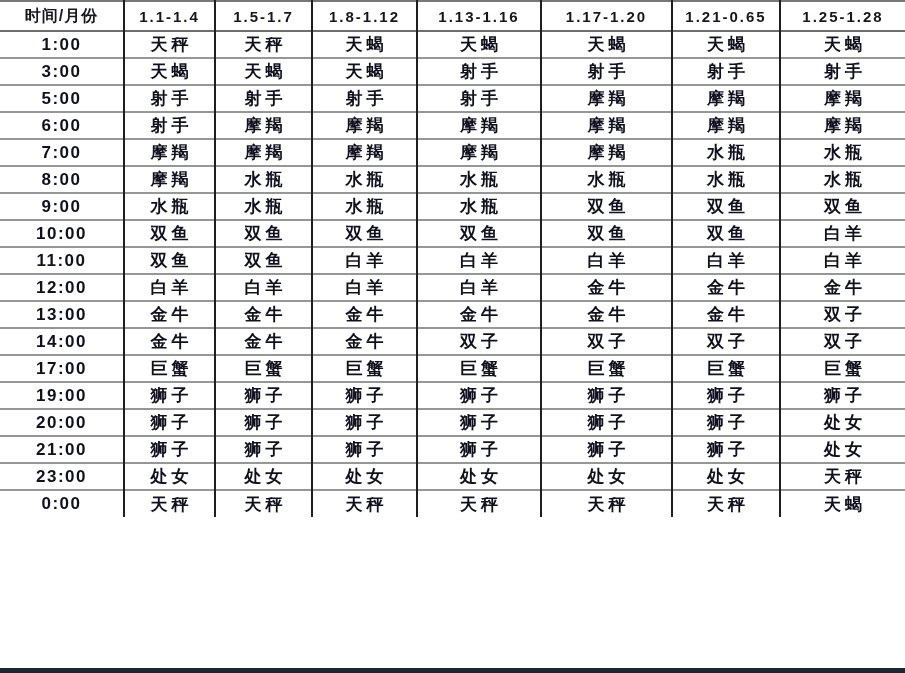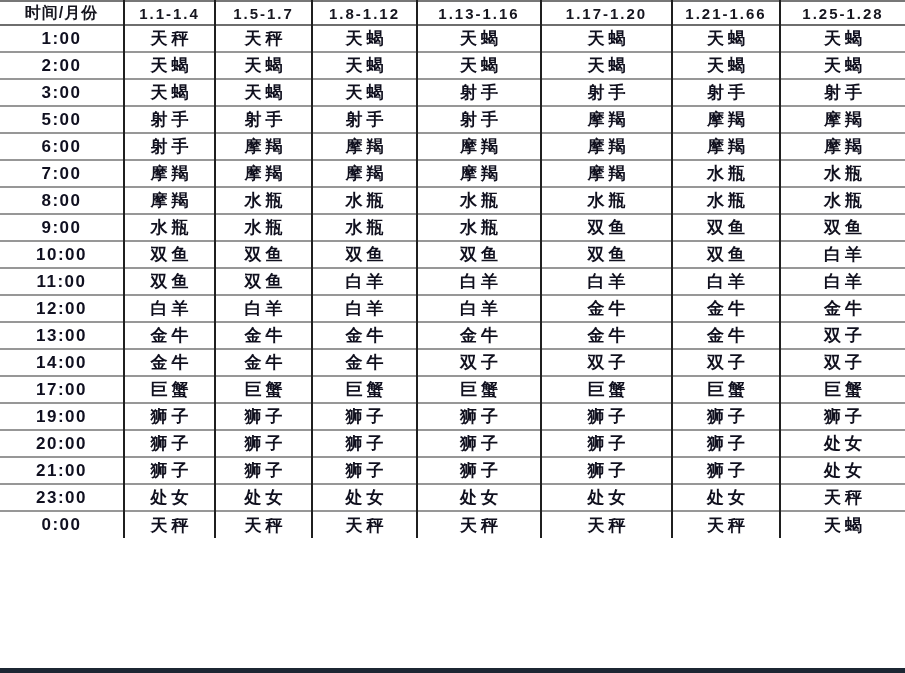--- a/index.html
+++ b/index.html
@@ -31,21 +31,21 @@
     white-space: nowrap;
     overflow: hidden;
   }
   
   table.zodiac th:not(:last-child),
   table.zodiac td:not(:last-child) {
     border-right: 2px solid #1f1f1f;
   }
   
   table.zodiac thead tr {
-    height: 24px;
+    height: 30px;
     border-bottom: 2px solid #6e6e6e;
     border-radius: 6px;
   }
   table.zodiac tbody tr {
     height: 27px;
     border-bottom: 2px solid #979797;
     margin-left: 48px;
   }
   table.zodiac tbody tr:last-child {
     border-bottom: none;
@@ -98,39 +98,29 @@
       <col style="width:125px">
     </colgroup>
     <thead>
       <tr>
         <th class="col-head first">时间/月份</th>
         <th class="col-head">1.1-1.4</th>
         <th class="col-head">1.5-1.7</th>
         <th class="col-head">1.8-1.12</th>
         <th class="col-head">1.13-1.16</th>
         <th class="col-head">1.17-1.20</th>
-        <th class="col-head">1.21-1.66</th>
+        <th class="col-head">1.21-0.65</th>
         <th class="col-head">1.25-1.28</th>
       </tr>
     </thead>
     <tbody id="table-body">
         <tr>
           <td class="time-cell">1:00</td>
           <td class="sign-cell">天秤</td>
           <td class="sign-cell">天秤</td>
-          <td class="sign-cell">天蝎</td>
-          <td class="sign-cell">天蝎</td>
-          <td class="sign-cell">天蝎</td>
-          <td class="sign-cell">天蝎</td>
-          <td class="sign-cell">天蝎</td>
-        </tr>
-        <tr>
-          <td class="time-cell">2:00</td>
-          <td class="sign-cell">天蝎</td>
-          <td class="sign-cell">天蝎</td>
           <td class="sign-cell">天蝎</td>
           <td class="sign-cell">天蝎</td>
           <td class="sign-cell">天蝎</td>
           <td class="sign-cell">天蝎</td>
           <td class="sign-cell">天蝎</td>
         </tr>
         <tr>
           <td class="time-cell">3:00</td>
           <td class="sign-cell">天蝎</td>
           <td class="sign-cell">天蝎</td>

